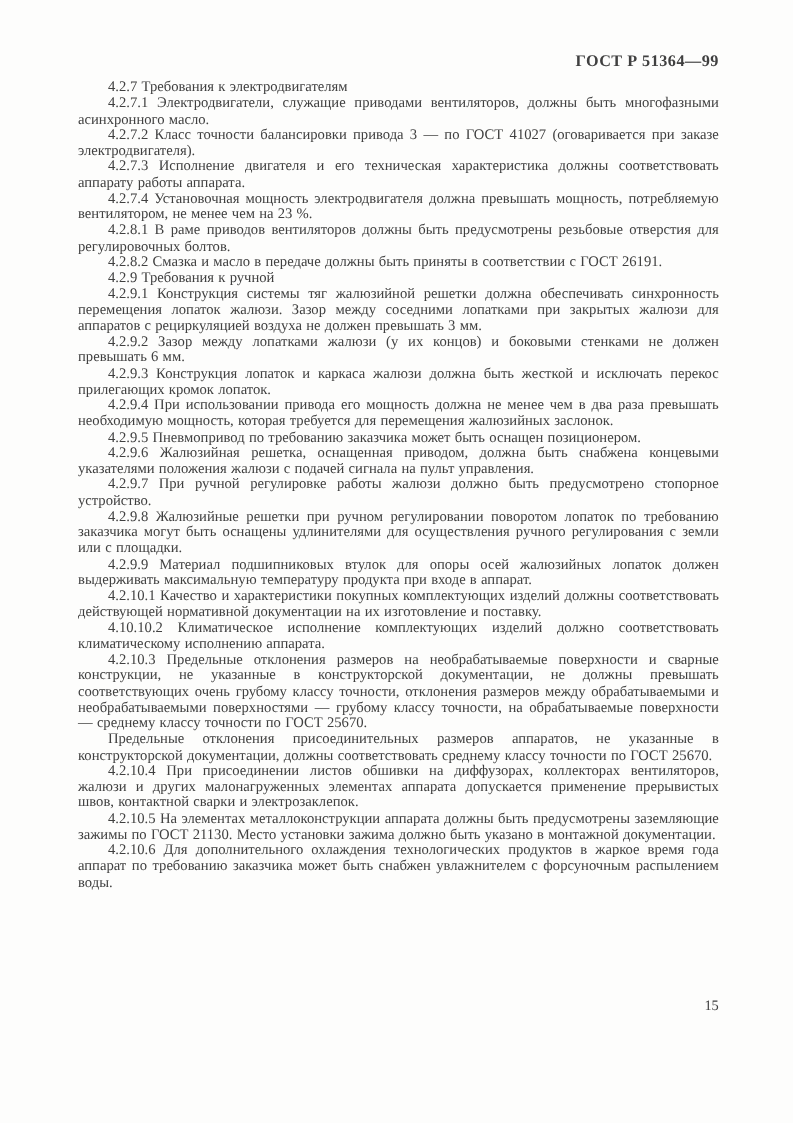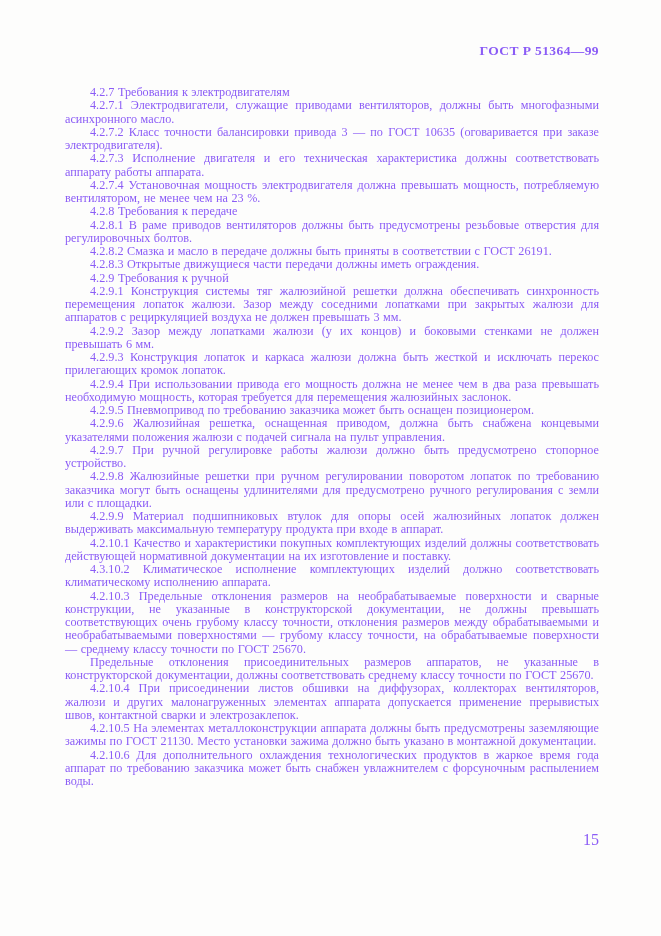--- a/index.html
+++ b/index.html
@@ -6,87 +6,85 @@
       margin: 0;
       padding: 0;
       background: #ffffff;
     }
     .page {
       position: relative;
       width: 661px;
       height: 936px;
       background: #fdfdfc;
       font-family: "Liberation Serif", "DejaVu Serif", serif;
-      color: #8b5cf6;
+      color: #404040;
       overflow: hidden;
       box-sizing: border-box;
     }
     .doc-header {
       position: absolute;
       top: 43px;
       left: 65px;
       right: 62px;
       text-align: right;
       font-weight: bold;
       font-size: 13.5px;
       letter-spacing: 0.4px;
       white-space: nowrap;
     }
     .content {
       position: absolute;
-      top: 86px;
+      top: 66px;
       left: 65px;
       width: 534px;
     }
     .content p {
       margin: 0;
       padding: 0;
       font-size: 12.2px;
       line-height: 13.25px;
       text-align: justify;
       text-indent: 25px;
       word-spacing: 0.5px;
     }
     .page-number {
       position: absolute;
       top: 831px;
       left: 65px;
       width: 534px;
       text-align: right;
-      font-size: 16px;
+      font-size: 12px;
     }
   </style>
 </head>
 <body>
 
 <div class="page">
   <div class="doc-header">ГОСТ Р 51364—99</div>
 
   <div class="content">
     <p>4.2.7 Требования к электродвигателям</p>
     <p>4.2.7.1 Электродвигатели, служащие приводами вентиляторов, должны быть многофазными асинхронного масло.</p>
-    <p>4.2.7.2 Класс точности балансировки привода 3 — по ГОСТ 10635 (оговаривается при заказе электродвигателя).</p>
+    <p>4.2.7.2 Класс точности балансировки привода 3 — по ГОСТ 41027 (оговаривается при заказе электродвигателя).</p>
     <p>4.2.7.3 Исполнение двигателя и его техническая характеристика должны соответствовать аппарату работы аппарата.</p>
     <p>4.2.7.4 Установочная мощность электродвигателя должна превышать мощность, потребляемую вентилятором, не менее чем на 23 %.</p>
-    <p>4.2.8 Требования к передаче</p>
     <p>4.2.8.1 В раме приводов вентиляторов должны быть предусмотрены резьбовые отверстия для регулировочных болтов.</p>
     <p>4.2.8.2 Смазка и масло в передаче должны быть приняты в соответствии с ГОСТ 26191.</p>
-    <p>4.2.8.3 Открытые движущиеся части передачи должны иметь ограждения.</p>
     <p>4.2.9 Требования к ручной</p>
     <p>4.2.9.1 Конструкция системы тяг жалюзийной решетки должна обеспечивать синхронность перемещения лопаток жалюзи. Зазор между соседними лопатками при закрытых жалюзи для аппаратов с рециркуляцией воздуха не должен превышать 3 мм.</p>
     <p>4.2.9.2 Зазор между лопатками жалюзи (у их концов) и боковыми стенками не должен превышать 6 мм.</p>
     <p>4.2.9.3 Конструкция лопаток и каркаса жалюзи должна быть жесткой и исключать перекос прилегающих кромок лопаток.</p>
     <p>4.2.9.4 При использовании привода его мощность должна не менее чем в два раза превышать необходимую мощность, которая требуется для перемещения жалюзийных заслонок.</p>
     <p>4.2.9.5 Пневмопривод по требованию заказчика может быть оснащен позиционером.</p>
     <p>4.2.9.6 Жалюзийная решетка, оснащенная приводом, должна быть снабжена концевыми указателями положения жалюзи с подачей сигнала на пульт управления.</p>
     <p>4.2.9.7 При ручной регулировке работы жалюзи должно быть предусмотрено стопорное устройство.</p>
-    <p>4.2.9.8 Жалюзийные решетки при ручном регулировании поворотом лопаток по требованию заказчика могут быть оснащены удлинителями для предусмотрено ручного регулирования с земли или с площадки.</p>
+    <p>4.2.9.8 Жалюзийные решетки при ручном регулировании поворотом лопаток по требованию заказчика могут быть оснащены удлинителями для осуществления ручного регулирования с земли или с площадки.</p>
     <p>4.2.9.9 Материал подшипниковых втулок для опоры осей жалюзийных лопаток должен выдерживать максимальную температуру продукта при входе в аппарат.</p>
     <p>4.2.10.1 Качество и характеристики покупных комплектующих изделий должны соответствовать действующей нормативной документации на их изготовление и поставку.</p>
-    <p>4.3.10.2 Климатическое исполнение комплектующих изделий должно соответствовать климатическому исполнению аппарата.</p>
+    <p>4.10.10.2 Климатическое исполнение комплектующих изделий должно соответствовать климатическому исполнению аппарата.</p>
     <p>4.2.10.3 Предельные отклонения размеров на необрабатываемые поверхности и сварные конструкции, не указанные в конструкторской документации, не должны превышать соответствующих очень грубому классу точности, отклонения размеров между обрабатываемыми и необрабатываемыми поверхностями — грубому классу точности, на обрабатываемые поверхности — среднему классу точности по ГОСТ 25670.</p>
     <p>Предельные отклонения присоединительных размеров аппаратов, не указанные в конструкторской документации, должны соответствовать среднему классу точности по ГОСТ 25670.</p>
     <p>4.2.10.4 При присоединении листов обшивки на диффузорах, коллекторах вентиляторов, жалюзи и других малонагруженных элементах аппарата допускается применение прерывистых швов, контактной сварки и электрозаклепок.</p>
     <p>4.2.10.5 На элементах металлоконструкции аппарата должны быть предусмотрены заземляющие зажимы по ГОСТ 21130. Место установки зажима должно быть указано в монтажной документации.</p>
     <p>4.2.10.6 Для дополнительного охлаждения технологических продуктов в жаркое время года аппарат по требованию заказчика может быть снабжен увлажнителем с форсуночным распылением воды.</p>
   </div>
 
   <div class="page-number">15</div>
 </div>
 

